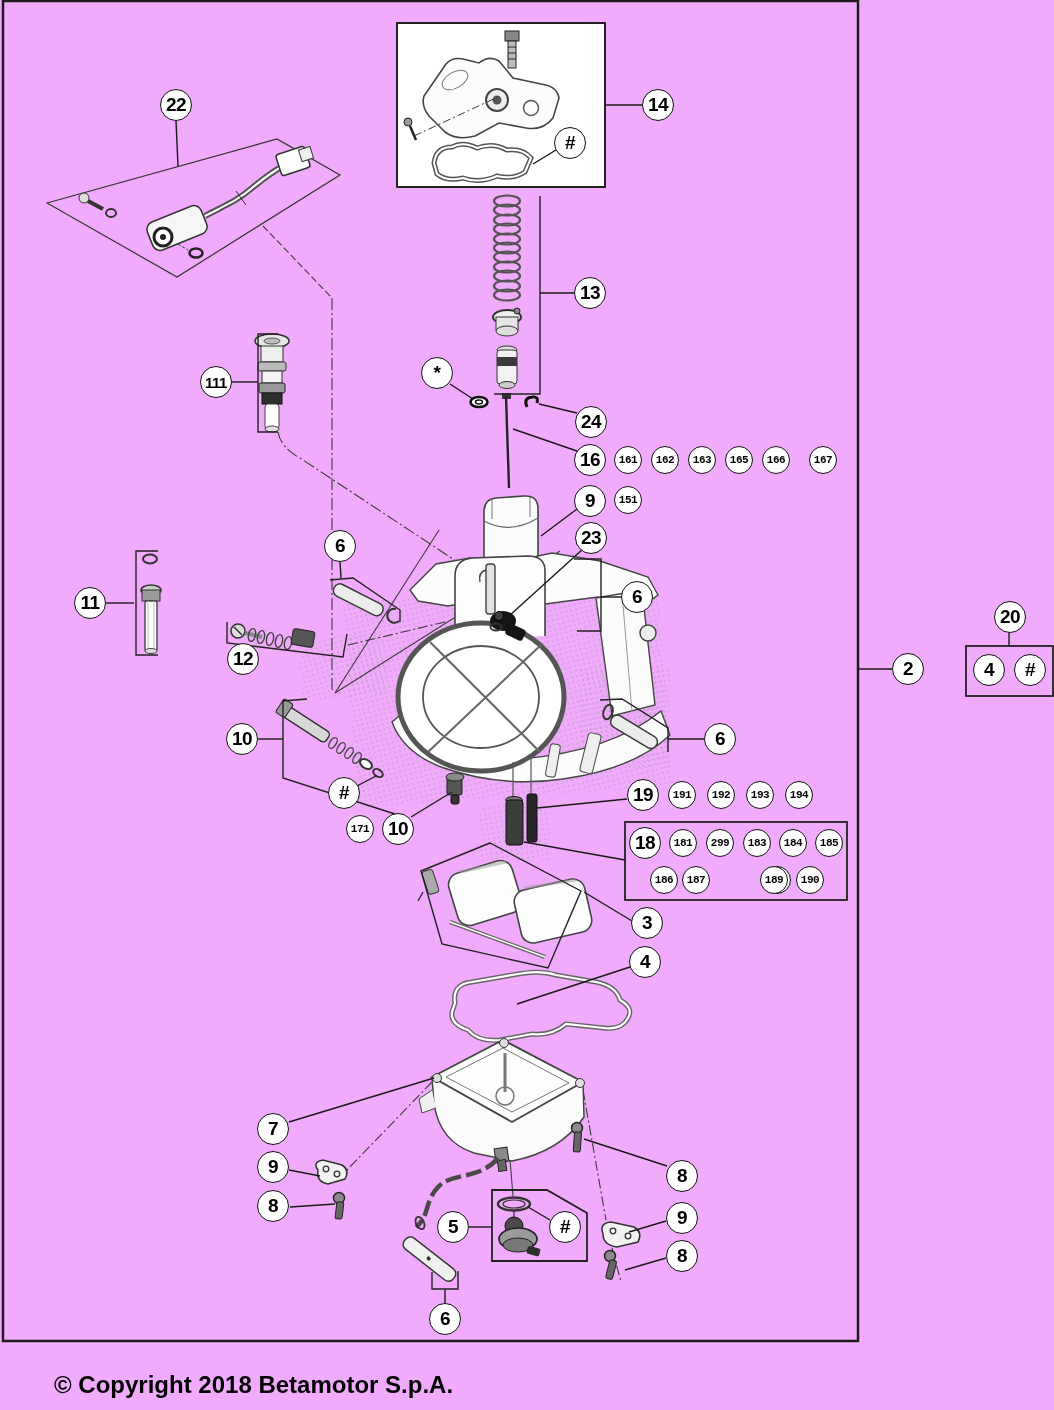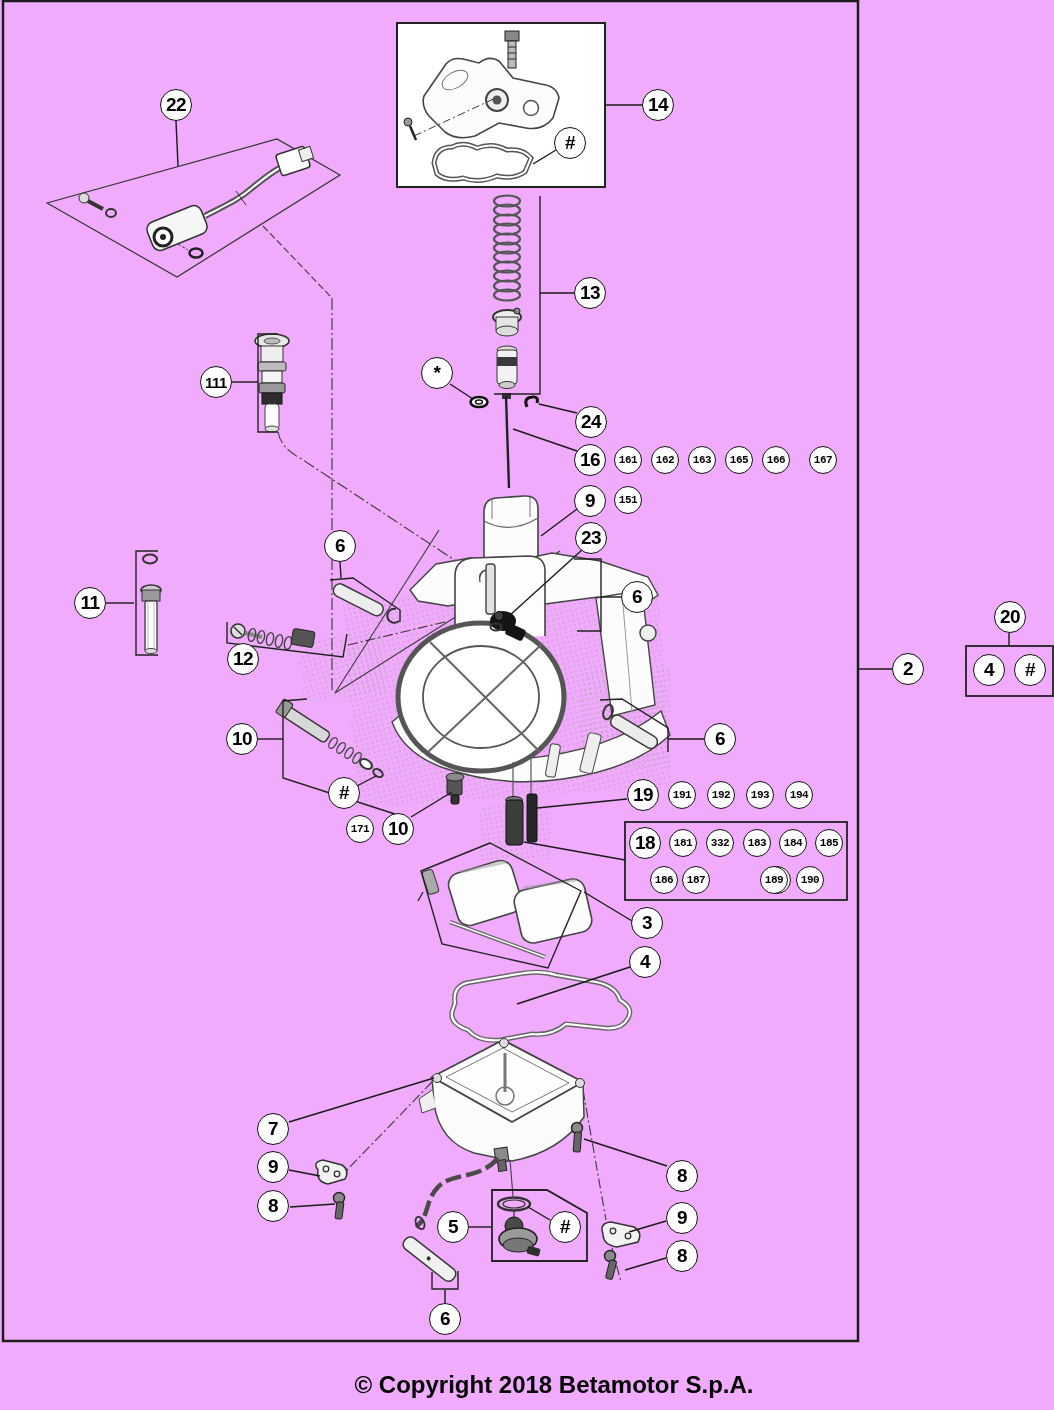--- a/index.html
+++ b/index.html
@@ -4,21 +4,21 @@
 <style>
   html,body{margin:0;padding:0;background:#fff;}
   #stage{position:relative;width:1054px;height:1410px;background:#f0abfc;overflow:hidden;
          font-family:"Liberation Sans",sans-serif;padding-left:46px;}
   #art{position:absolute;left:0;top:0;}
   .co{position:absolute;width:32px;height:32px;box-sizing:border-box;border:1.7px solid #111;
       border-radius:50%;background:#fff;display:flex;align-items:center;justify-content:center;
       font:700 19px "Liberation Sans",sans-serif;color:#000;z-index:5;letter-spacing:-0.5px;}
   .co.sm{width:28px;height:28px;font-size:11px;font-family:Liberation Mono, monospace;}
   .co.tri{font-size:15px;}
-  #copyright{position:absolute;left:54px;top:1371px;width:1000px;text-align:center;
+  #copyright{position:absolute;left:54px;top:1371px;width:1000px;text-align:left;
              font:700 24px "Liberation Sans",sans-serif;color:#000;}
 </style>
 </head>
 <body>
 
 <div id="stage">
 
 <svg id="art" width="1054" height="1410" viewBox="0 0 1054 1410" xmlns="http://www.w3.org/2000/svg">
   <defs>
     <pattern id="stip" width="5" height="5" patternUnits="userSpaceOnUse" patternTransform="rotate(-10)">
@@ -364,21 +364,21 @@
 <div class="co" style="left:328px;top:777px">#</div>
 <div class="co sm" style="left:346px;top:815px">171</div>
 <div class="co" style="left:382px;top:813px">10</div>
 <div class="co" style="left:627px;top:779px">19</div>
 <div class="co sm" style="left:668px;top:781px">191</div>
 <div class="co sm" style="left:707px;top:781px">192</div>
 <div class="co sm" style="left:746px;top:781px">193</div>
 <div class="co sm" style="left:785px;top:781px">194</div>
 <div class="co" style="left:629px;top:827px">18</div>
 <div class="co sm" style="left:669px;top:829px">181</div>
-<div class="co sm" style="left:706px;top:829px">332</div>
+<div class="co sm" style="left:706px;top:829px">299</div>
 <div class="co sm" style="left:743px;top:829px">183</div>
 <div class="co sm" style="left:779px;top:829px">184</div>
 <div class="co sm" style="left:815px;top:829px">185</div>
 <div class="co sm" style="left:650px;top:866px">186</div>
 <div class="co sm" style="left:682px;top:866px">187</div>
 <div class="co sm" style="left:763px;top:866px">188</div>
 <div class="co sm" style="left:760px;top:866px">189</div>
 <div class="co sm" style="left:796px;top:866px">190</div>
 <div class="co" style="left:631px;top:907px">3</div>
 <div class="co" style="left:629px;top:946px">4</div>

